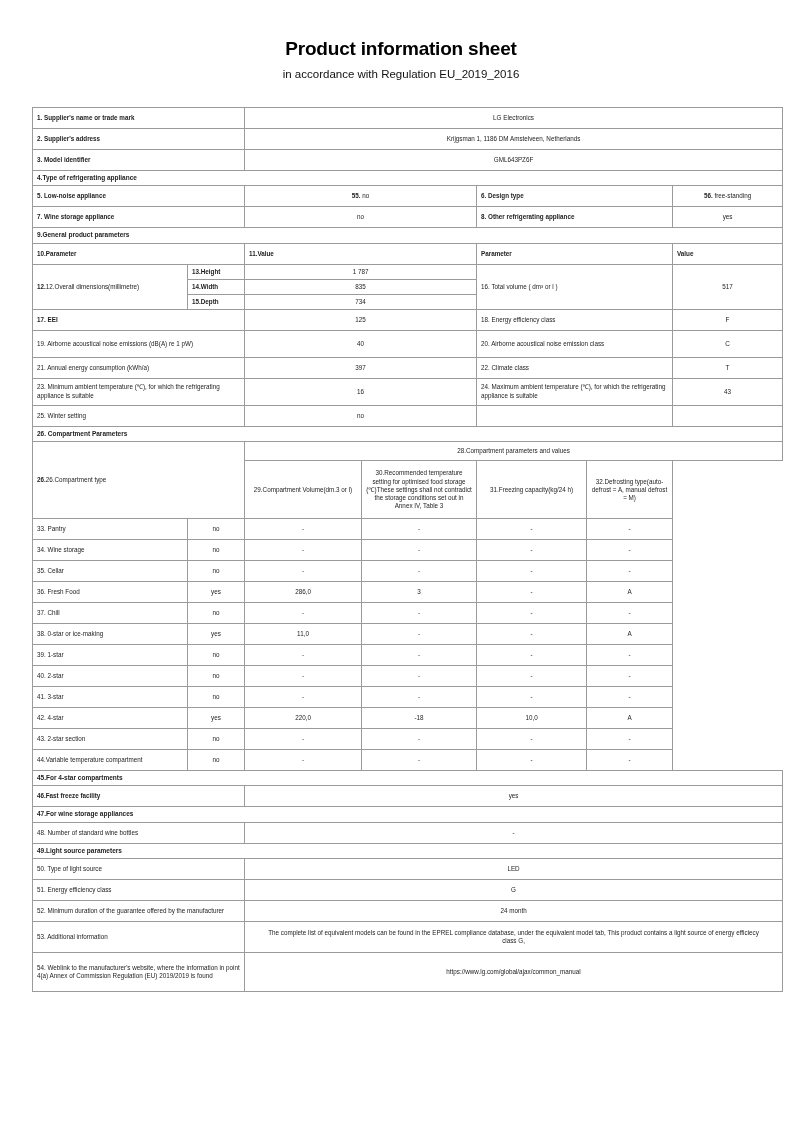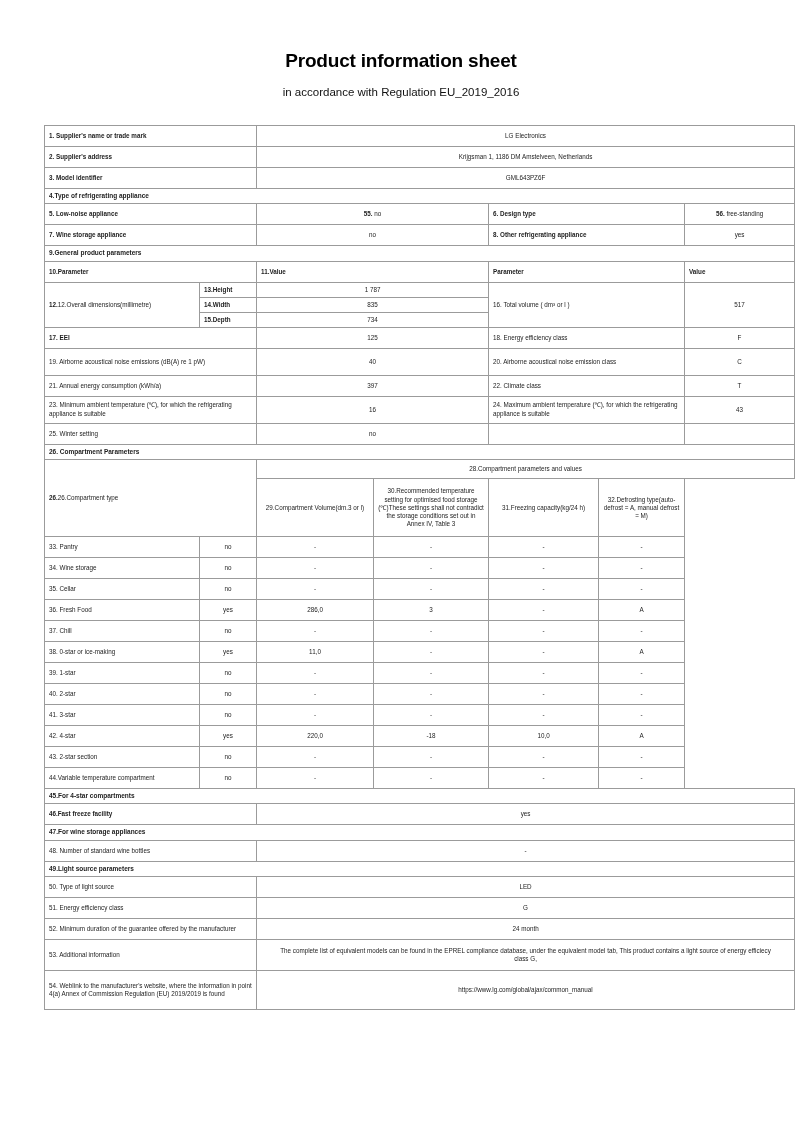--- a/index.html
+++ b/index.html
@@ -13,37 +13,37 @@
     height: 1134px;
     font-family: "Liberation Sans", sans-serif;
     color: #1a1a1a;
     -webkit-font-smoothing: antialiased;
   }
   .page {
     position: relative;
     width: 802px;
     height: 1134px;
     box-sizing: border-box;
-    padding: 16px;
+    padding: 4px;
   }
   .doc-header {
     text-align: center;
     padding-top: 34px;
   }
   .doc-title {
     font-size: 19px;
     font-weight: bold;
     letter-spacing: -0.2px;
     margin: 0 0 3px 0;
     color: #000;
   }
   .doc-subtitle {
     font-size: 11.5px;
     font-weight: normal;
-    margin: 14px;
+    margin: 8px;
     color: #111;
   }
 
   .table-wrap {
     margin: 27px 24px 0 28px;
   }
   table.pis {
     width: 750px;
     border-collapse: collapse;
     table-layout: fixed;

